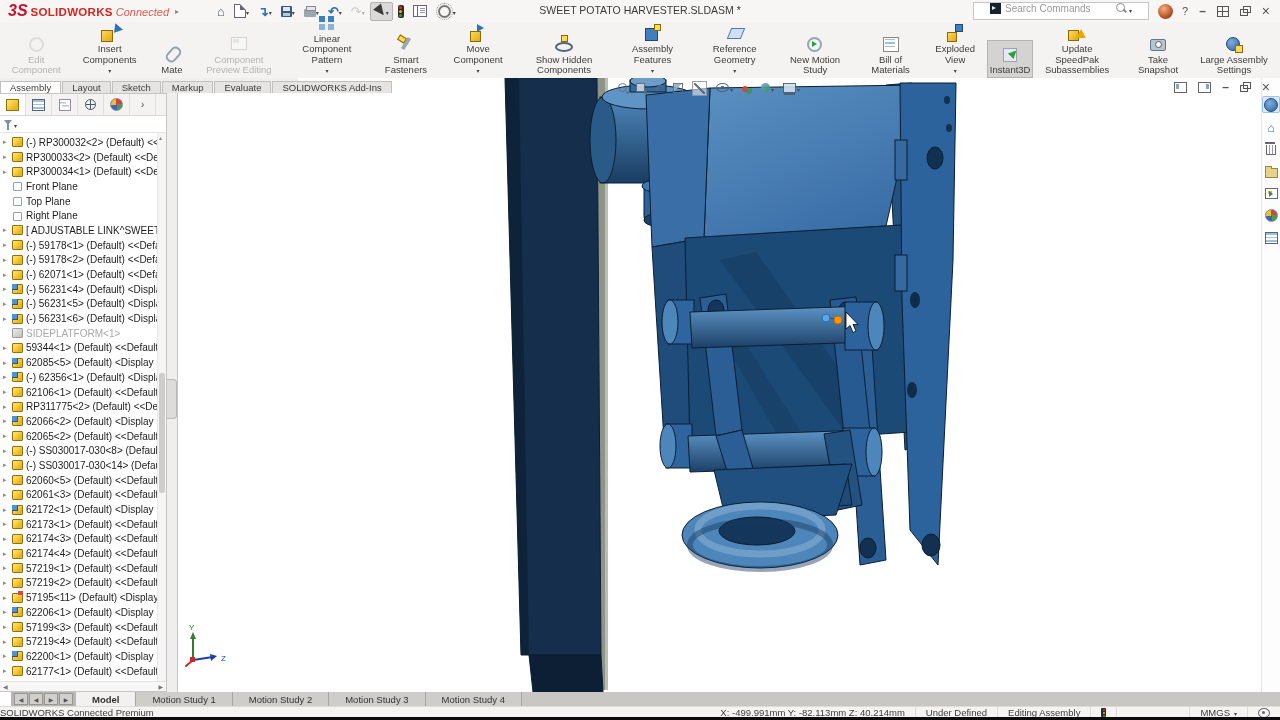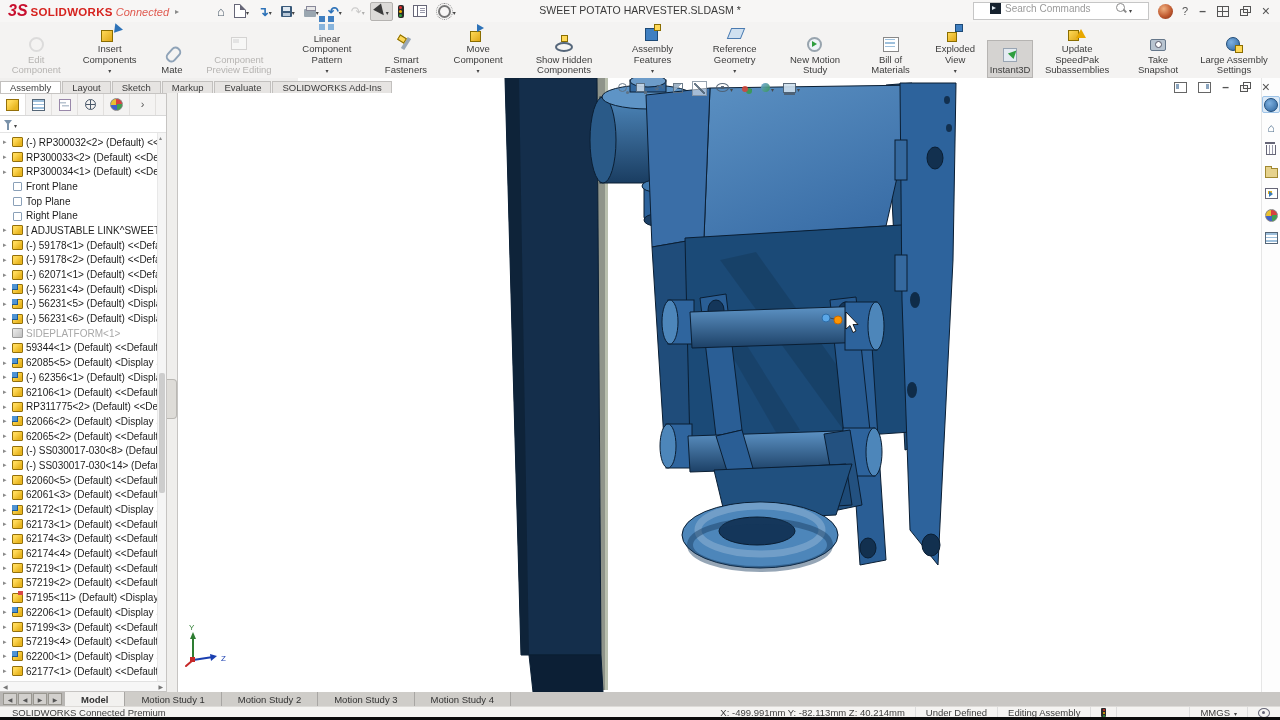--- a/index.html
+++ b/index.html
@@ -170,27 +170,27 @@
   .tp-wheel,.pt-wheel{width:11px;height:11px;border-radius:50%;border:1px solid #888;
      background:conic-gradient(#d84040 0 25%,#40a050 0 50%,#4060c8 0 75%,#e8c030 0)}
   .tp-props{width:11px;height:10px;border:1px solid #567;background:repeating-linear-gradient(#9ec0dc 0 1.5px,#fff 1.5px 3.5px)}
   
   .pt-asm{width:11px;height:10px;background:linear-gradient(135deg,#ffd957 25%,#e8b520 75%);border:1px solid #94700a}
   .pt-list{width:11px;height:10px;border:1px solid #567;background:repeating-linear-gradient(#9ec0dc 0 1.5px,#fff 1.5px 3.5px)}
   .pt-config{width:10px;height:10px;border:1px solid #98a;background:linear-gradient(#b8c4d0,#b8c4d0) 0 2px/6px 1.5px no-repeat,linear-gradient(#b8c4d0,#b8c4d0) 2px 5px/7px 1.5px no-repeat,#fff}
   .pt-target{width:9px;height:9px;border:1px solid #49586a;border-radius:50%;background:linear-gradient(#49586a,#49586a) 50% 0/1px 100% no-repeat,linear-gradient(#49586a,#49586a) 0 50%/100% 1px no-repeat}
   .pt-more::before{content:"›";font-size:11px;color:#555}
   
-  .modeltabs{position:absolute;left:0;right:0;top:692px;height:14px;background:#c9c7c4;display:flex;align-items:stretch;font-size:9.5px}
+  .modeltabs{position:absolute;left:11px;right:0;top:692px;height:14px;background:#c9c7c4;display:flex;align-items:stretch;font-size:9.5px}
   .mnav{display:flex;align-items:center;gap:1px;padding:0 3px;background:#b9b7b4}
   .mnavbtn{width:12px;height:10px;background:#d2d0cd;border:1px solid #98968f;color:#555;font-size:6px;display:flex;align-items:center;justify-content:center}
   .mtab{display:flex;align-items:center;padding:0 16px;border-right:1px solid #a8a6a3;background:#cfcdc9;color:#333;white-space:nowrap}
   .mtab.active{background:#f2f1ef;font-weight:bold}
   .statusbar{position:absolute;left:0;right:0;top:706px;height:11px;background:#f5f4f2;display:flex;align-items:center;font-size:9.5px;color:#3c3c3c;border-top:1px solid #dddbd8}
-  .statusbar .product{padding-left:12px}
+  .statusbar .product{padding-left:0}
   .st-right{margin-left:auto;display:flex;align-items:center;height:100%}
   .st-seg{padding:0 10px;border-left:1px solid #ddd;display:flex;align-items:center;gap:4px;height:100%;white-space:nowrap}
   .stoplight{width:5px;height:9px;background:#2a2a2a;border-radius:1px;position:relative}
   .stoplight::before{content:"";position:absolute;left:1.5px;top:1px;width:2px;height:2px;border-radius:50%;background:#e03030;box-shadow:0 3px 0 #f0b000,0 6px 0 #30a040}
   .g-eye{width:10px;height:8px;border:1px solid #667;border-radius:50%;position:relative}
   .g-eye::before{content:"";position:absolute;left:3px;top:2px;width:3px;height:3px;border-radius:50%;background:#667}
   .blackbar{position:absolute;left:0;right:0;top:717px;height:3px;background:#0c0c0c}
 </style>
 </head>
 <body>

